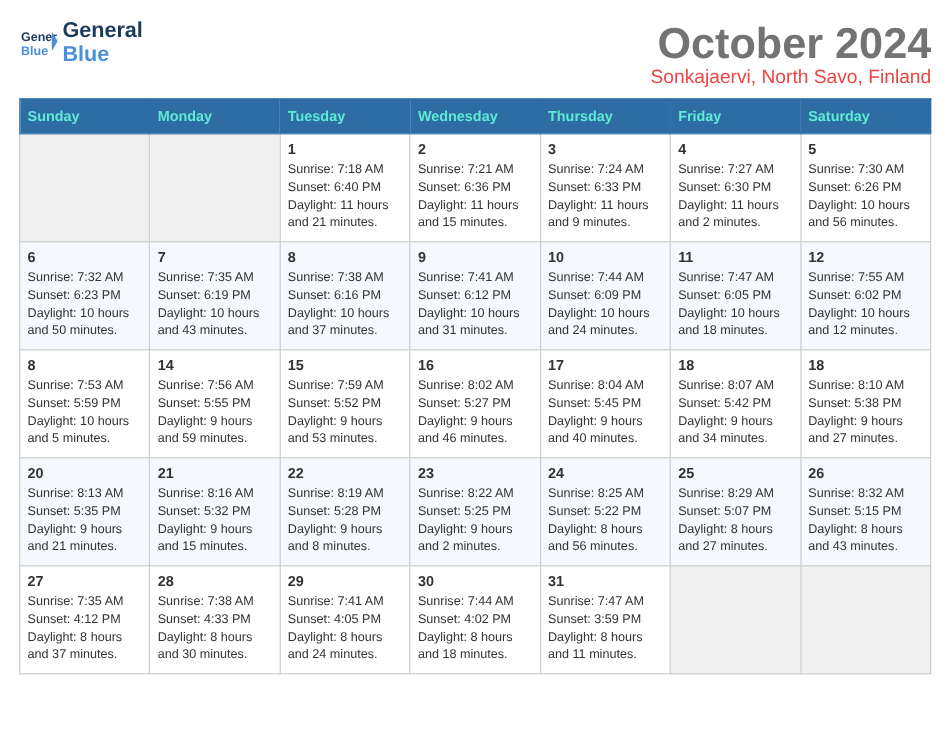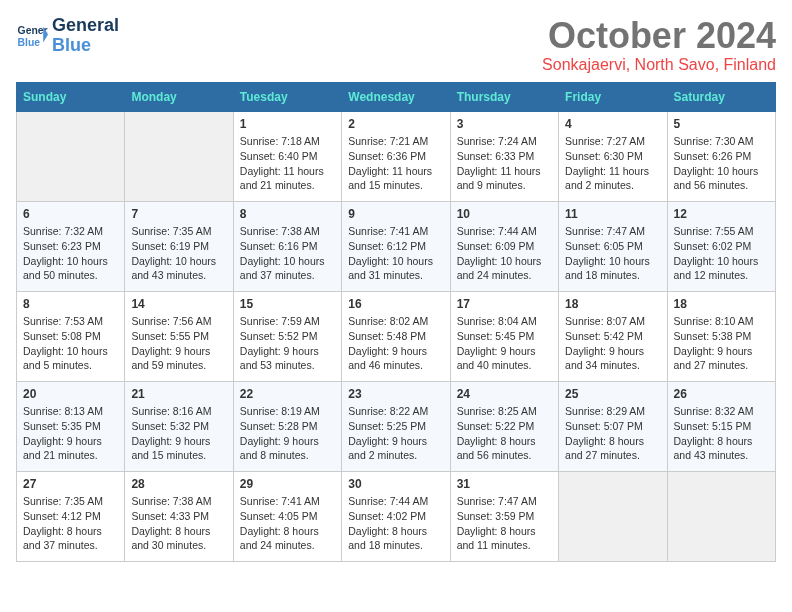--- a/index.html
+++ b/index.html
@@ -141,24 +141,24 @@
       <tr>
         <td><span class="day-num">6</span><span>Sunrise: 7:32 AM</span><br><span>Sunset: 6:23 PM</span><br><span>Daylight: 10 hours</span><br><span>and 50 minutes.</span></td>
         <td><span class="day-num">7</span><span>Sunrise: 7:35 AM</span><br><span>Sunset: 6:19 PM</span><br><span>Daylight: 10 hours</span><br><span>and 43 minutes.</span></td>
         <td><span class="day-num">8</span><span>Sunrise: 7:38 AM</span><br><span>Sunset: 6:16 PM</span><br><span>Daylight: 10 hours</span><br><span>and 37 minutes.</span></td>
         <td><span class="day-num">9</span><span>Sunrise: 7:41 AM</span><br><span>Sunset: 6:12 PM</span><br><span>Daylight: 10 hours</span><br><span>and 31 minutes.</span></td>
         <td><span class="day-num">10</span><span>Sunrise: 7:44 AM</span><br><span>Sunset: 6:09 PM</span><br><span>Daylight: 10 hours</span><br><span>and 24 minutes.</span></td>
         <td><span class="day-num">11</span><span>Sunrise: 7:47 AM</span><br><span>Sunset: 6:05 PM</span><br><span>Daylight: 10 hours</span><br><span>and 18 minutes.</span></td>
         <td><span class="day-num">12</span><span>Sunrise: 7:55 AM</span><br><span>Sunset: 6:02 PM</span><br><span>Daylight: 10 hours</span><br><span>and 12 minutes.</span></td>
       </tr>
       <tr>
-        <td><span class="day-num">8</span><span>Sunrise: 7:53 AM</span><br><span>Sunset: 5:08 PM</span><br><span>Daylight: 10 hours</span><br><span>and 5 minutes.</span></td>
+        <td><span class="day-num">8</span><span>Sunrise: 7:53 AM</span><br><span>Sunset: 5:59 PM</span><br><span>Daylight: 10 hours</span><br><span>and 5 minutes.</span></td>
         <td><span class="day-num">14</span><span>Sunrise: 7:56 AM</span><br><span>Sunset: 5:55 PM</span><br><span>Daylight: 9 hours</span><br><span>and 59 minutes.</span></td>
         <td><span class="day-num">15</span><span>Sunrise: 7:59 AM</span><br><span>Sunset: 5:52 PM</span><br><span>Daylight: 9 hours</span><br><span>and 53 minutes.</span></td>
-        <td><span class="day-num">16</span><span>Sunrise: 8:02 AM</span><br><span>Sunset: 5:48 PM</span><br><span>Daylight: 9 hours</span><br><span>and 46 minutes.</span></td>
+        <td><span class="day-num">16</span><span>Sunrise: 8:02 AM</span><br><span>Sunset: 5:27 PM</span><br><span>Daylight: 9 hours</span><br><span>and 46 minutes.</span></td>
         <td><span class="day-num">17</span><span>Sunrise: 8:04 AM</span><br><span>Sunset: 5:45 PM</span><br><span>Daylight: 9 hours</span><br><span>and 40 minutes.</span></td>
         <td><span class="day-num">18</span><span>Sunrise: 8:07 AM</span><br><span>Sunset: 5:42 PM</span><br><span>Daylight: 9 hours</span><br><span>and 34 minutes.</span></td>
         <td><span class="day-num">18</span><span>Sunrise: 8:10 AM</span><br><span>Sunset: 5:38 PM</span><br><span>Daylight: 9 hours</span><br><span>and 27 minutes.</span></td>
       </tr>
       <tr>
         <td><span class="day-num">20</span><span>Sunrise: 8:13 AM</span><br><span>Sunset: 5:35 PM</span><br><span>Daylight: 9 hours</span><br><span>and 21 minutes.</span></td>
         <td><span class="day-num">21</span><span>Sunrise: 8:16 AM</span><br><span>Sunset: 5:32 PM</span><br><span>Daylight: 9 hours</span><br><span>and 15 minutes.</span></td>
         <td><span class="day-num">22</span><span>Sunrise: 8:19 AM</span><br><span>Sunset: 5:28 PM</span><br><span>Daylight: 9 hours</span><br><span>and 8 minutes.</span></td>
         <td><span class="day-num">23</span><span>Sunrise: 8:22 AM</span><br><span>Sunset: 5:25 PM</span><br><span>Daylight: 9 hours</span><br><span>and 2 minutes.</span></td>
         <td><span class="day-num">24</span><span>Sunrise: 8:25 AM</span><br><span>Sunset: 5:22 PM</span><br><span>Daylight: 8 hours</span><br><span>and 56 minutes.</span></td>

